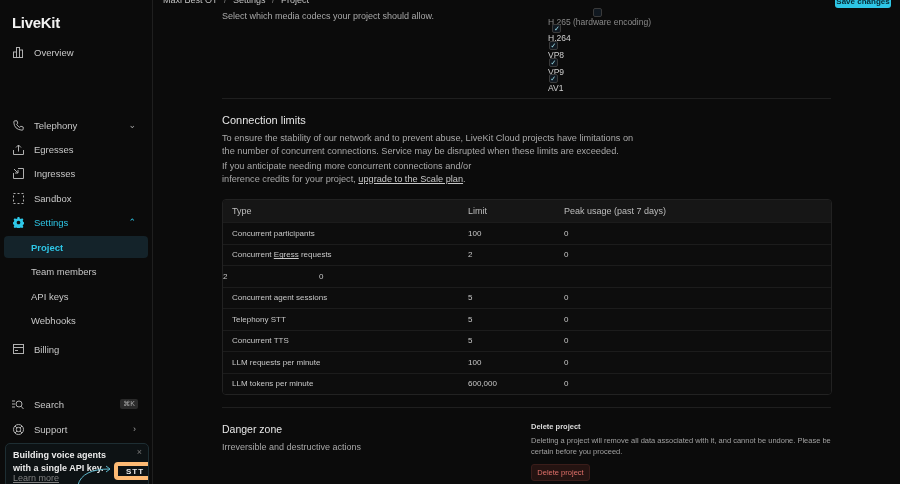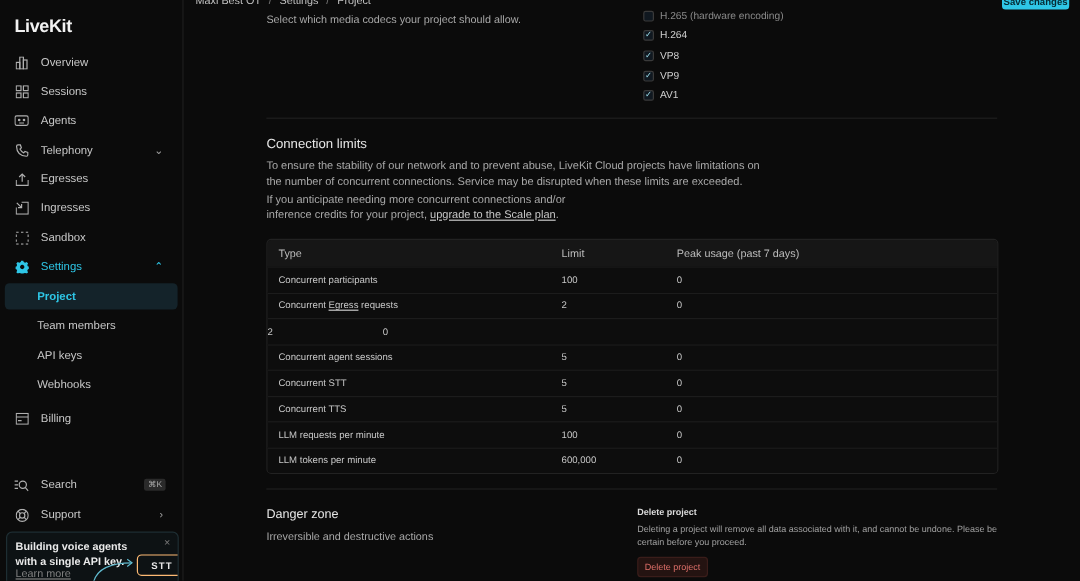--- a/index.html
+++ b/index.html
@@ -15,28 +15,28 @@
   .nav-item.sub { padding-left: 27px; }
   .nav-item.active-parent .lbl, .nav-item.active-parent .ico, .nav-item.active-parent .chev { color: #2ec6e6; }
   .nav-item.active { background: #14232a; }
   .nav-item.active .lbl { color: #2ec6e6; font-weight: bold; }
   .kbd { position: absolute; right: 10px; background: #2a2a2a; color: #aaa; font-size: 7px; padding: 1px 3px; border-radius: 2px; }
 
   .promo { position: absolute; left: 5px; top: 443px; width: 144px; height: 45px; border: 1px solid #1e2e33; border-radius: 5px; background: #0d1214; overflow: hidden; }
   .promo .txt { position: absolute; left: 7px; top: 5px; font-size: 9px; font-weight: bold; color: #eaeaea; line-height: 12.5px; width: 110px; }
   .promo .learn { position: absolute; left: 7px; top: 29px; font-size: 9px; color: #808080; text-decoration: underline; }
   .promo .close { position: absolute; right: 6px; top: 3px; font-size: 9px; color: #777; }
-  .promo .stt { position: absolute; left: 108px; top: 18px; width: 42px; height: 18px; border: 1px solid #fdba74; border-radius: 4px; color: #e6e6e6; font-size: 8px; font-weight: bold; letter-spacing: 1px; display: flex; align-items: center; justify-content: center; }
+  .promo .stt { position: absolute; left: 108px; top: 18px; width: 42px; height: 18px; border: 4px solid #fdba74; border-radius: 4px; color: #e6e6e6; font-size: 8px; font-weight: bold; letter-spacing: 1px; display: flex; align-items: center; justify-content: center; }
   .promo svg { position: absolute; left: 68px; top: 21px; }
 
   .topbar { position: absolute; left: 163px; top: -5px; font-size: 9px; color: #c0c0c0; }
   .save-btn { position: absolute; left: 835px; top: -6px; width: 56px; height: 14px; background: #2ec6e6; color: #062a33; font-size: 8px; font-weight: bold; border-radius: 3px; display: flex; align-items: center; justify-content: center; border: none; }
 
   .codec-desc { position: absolute; left: 222px; top: 11px; font-size: 9px; color: #a8a8a8; }
-  .cb-row { position: absolute; left: 536px; display: flex; align-items: center; }
+  .cb-row { position: absolute; left: 548px; display: flex; align-items: center; flex-direction: column; }
   .cb { width: 9px; height: 9px; border: 1px solid #3a3a3a; border-radius: 2px; background: #101820; display: flex; align-items: center; justify-content: center; color: #9adbe8; font-size: 7px; margin-right: 5px; }
   .cb-lbl { font-size: 8.5px; color: #cfcfcf; }
   .cb-row.faded .cb-lbl { color: #8a8a8a; }
 
   .divider { position: absolute; left: 222px; width: 609px; height: 1px; background: #1f1f1f; }
 
   .sec-title { position: absolute; left: 222px; font-size: 11px; color: #e6e6e6; }
   .sec-para { position: absolute; left: 222px; font-size: 9.2px; color: #a8a8a8; line-height: 12.5px; width: 420px; }
   .sec-para a { color: #c8c8c8; text-decoration: underline; }
 
@@ -63,42 +63,20 @@
 
   <div class="nav-item" style="top:41px">
     <span class="ico">
         <svg width="11" height="11" viewBox="0 0 11 11" fill="none" stroke="currentColor" stroke-width="1">
           <rect x="0.5" y="5" width="3" height="5.5"></rect>
           <rect x="3.5" y="0.5" width="3" height="10"></rect>
           <rect x="6.5" y="3" width="3" height="7.5"></rect>
         </svg>
       </span>
     <span class="lbl">Overview</span>
-  </div>
-  <div class="nav-item" style="top:65px">
-    <span class="ico">
-        <svg width="11" height="11" viewBox="0 0 11 11" fill="none" stroke="currentColor" stroke-width="1">
-          <rect x="0.5" y="0.5" width="4" height="4"></rect>
-          <rect x="6.5" y="0.5" width="4" height="4"></rect>
-          <rect x="0.5" y="6.5" width="4" height="4"></rect>
-          <rect x="6.5" y="6.5" width="4" height="4"></rect>
-        </svg>
-      </span>
-    <span class="lbl">Sessions</span>
-  </div>
-  <div class="nav-item" style="top:89px">
-    <span class="ico">
-        <svg width="12" height="11" viewBox="0 0 12 11" fill="none" stroke="currentColor" stroke-width="1">
-          <rect x="0.5" y="1.5" width="11" height="8" rx="1.5"></rect>
-          <circle cx="4" cy="5" r="0.6" fill="currentColor"></circle>
-          <circle cx="8" cy="5" r="0.6" fill="currentColor"></circle>
-          <line x1="4" y1="7.5" x2="8" y2="7.5"></line>
-        </svg>
-      </span>
-    <span class="lbl">Agents</span>
   </div>
   <div class="nav-item" style="top:114px">
     <span class="ico">
         <svg width="11" height="11" viewBox="0 0 11 11" fill="none" stroke="currentColor" stroke-width="1">
           <path d="M2 0.8 L4 0.8 L4.8 3.2 L3.6 4.2 Q5 6.8 6.8 7.4 L7.8 6.2 L10.2 7 L10.2 9 Q10.2 10.2 9 10.2 Q1 9.5 0.8 2 Q0.8 0.8 2 0.8 Z"></path>
         </svg>
       </span>
     <span class="lbl">Telephony</span>
     <span class="chev">⌄</span>
   </div>
@@ -258,21 +236,21 @@
   <div class="row">
     <div class="c2">2</div>
     <div class="c3">0</div>
   </div>
   <div class="row">
     <div class="c1"><span>Concurrent agent sessions</span></div>
     <div class="c2">5</div>
     <div class="c3">0</div>
   </div>
   <div class="row">
-    <div class="c1"><span>Concurrent STT</span></div>
+    <div class="c1"><span>Telephony STT</span></div>
     <div class="c2">5</div>
     <div class="c3">0</div>
   </div>
   <div class="row">
     <div class="c1"><span>Concurrent TTS</span></div>
     <div class="c2">5</div>
     <div class="c3">0</div>
   </div>
   <div class="row">
     <div class="c1"><span>LLM requests per minute</span></div>

